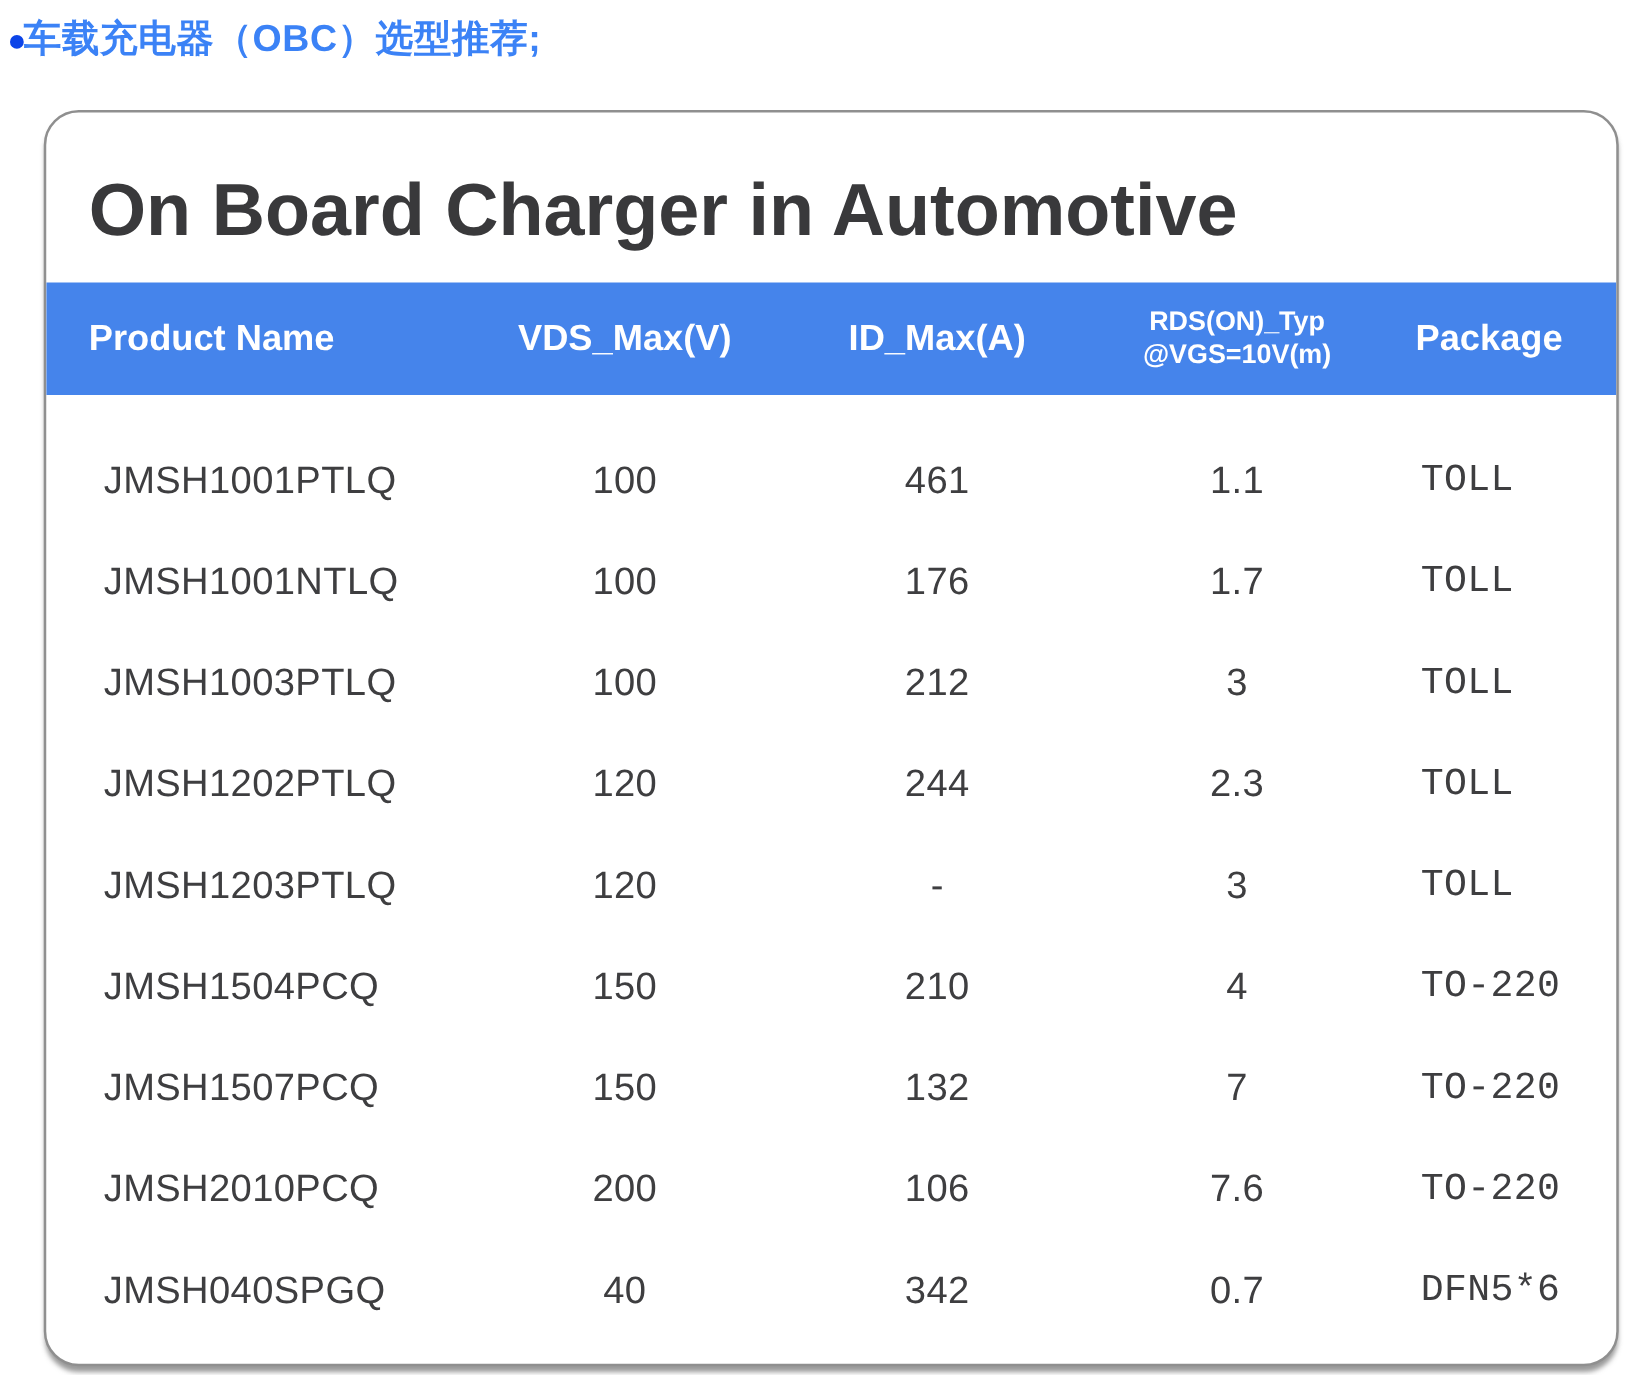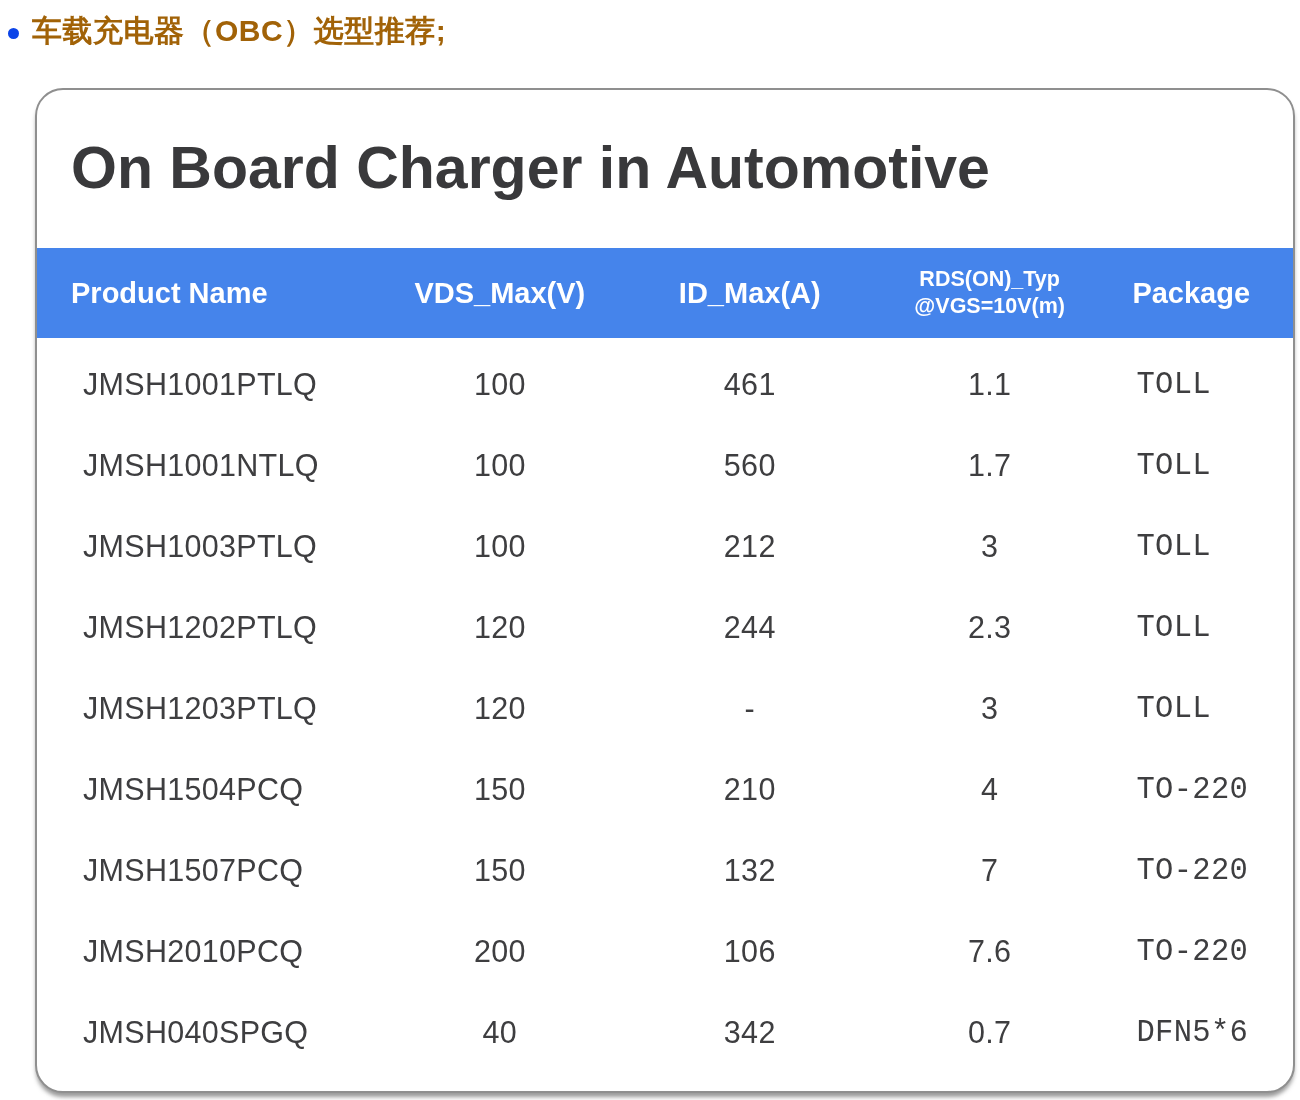--- a/index.html
+++ b/index.html
@@ -10,22 +10,21 @@
     position: relative;
     overflow: hidden;
   }
 
   
   .page-heading {
     position: absolute;
     left: 8px; top: 11px;
     display: flex;
     align-items: center;
-    gap: 13px;
-    color: #a16207;
+    color: #3b82f6;
     font-size: 30px;
     font-weight: 700;
     letter-spacing: 0.5px;
     justify-content: flex-end;
   }
   .bullet {
     width: 11px; height: 11px;
     border-radius: 50%;
     background: #0c44e8;
     flex: 0 0 auto;
@@ -48,21 +47,21 @@
     left: 34px; top: 44px;
     font-size: 59px;
     font-weight: 700;
     color: #39393b;
     letter-spacing: 0px;
   }
 
   
   .thead {
     position: absolute;
-    left: 0; right: 0; top: 158px;
+    left: 0; right: 0; top: 136px;
     height: 90px;
     background: #4584eb;
     display: flex;
     align-items: center;
     color: #ffffff;
     font-weight: 700;
     font-size: 29px;
   }
   .c { flex: 0 0 auto; }
   .c1 { width: 28.1%; text-align: left; padding-left: 34px; }
@@ -123,21 +122,21 @@
       <div class="row">
         <div class="c c1">JMSH1001PTLQ</div>
         <div class="c c2">100</div>
         <div class="c c3">461</div>
         <div class="c c4">1.1</div>
         <div class="c c5">TOLL</div>
       </div>
       <div class="row">
         <div class="c c1">JMSH1001NTLQ</div>
         <div class="c c2">100</div>
-        <div class="c c3">560</div>
+        <div class="c c3">176</div>
         <div class="c c4">1.7</div>
         <div class="c c5">TOLL</div>
       </div>
       <div class="row">
         <div class="c c1">JMSH1003PTLQ</div>
         <div class="c c2">100</div>
         <div class="c c3">212</div>
         <div class="c c4">3</div>
         <div class="c c5">TOLL</div>
       </div>

